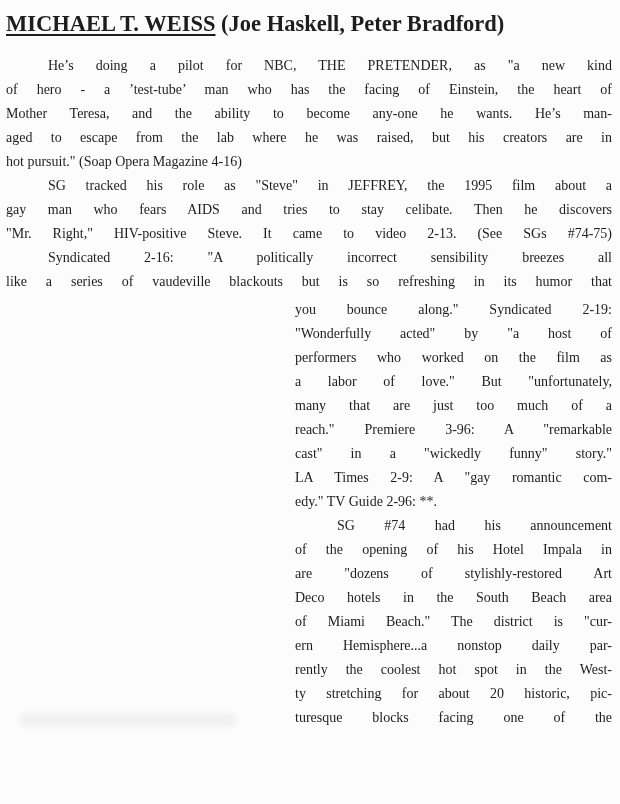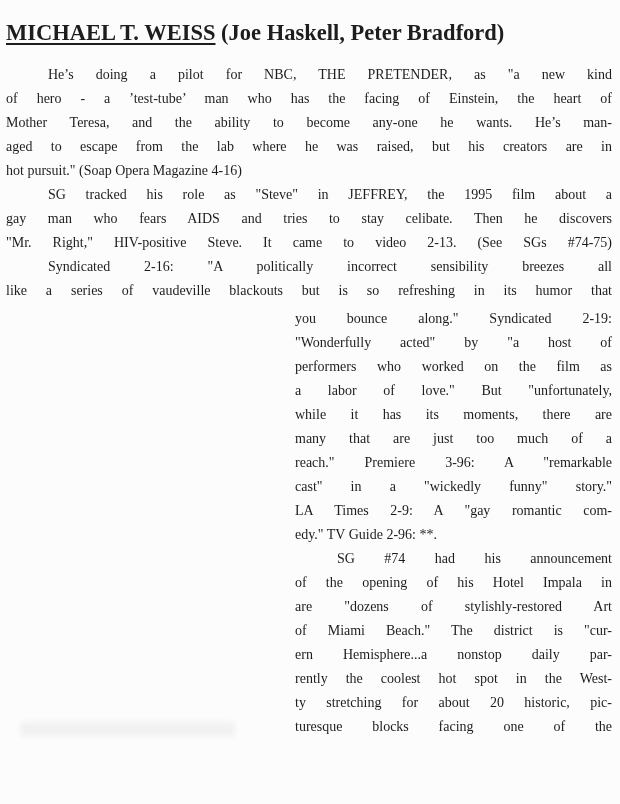--- a/index.html
+++ b/index.html
@@ -8,21 +8,21 @@
     width: 620px;
     height: 804px;
     box-sizing: border-box;
     background: #fcfcfc;
     color: #1d1d1d;
     font-family: "Liberation Serif", "DejaVu Serif", serif;
     padding: 4px 8px 0 6px;
     overflow: hidden;
   }
   .title {
-    margin: 16px 0 17px 0;
+    margin: 7px 0 17px 0;
     font-size: 22.5px;
     font-weight: bold;
     white-space: nowrap;
   }
   .title .name {
     text-decoration: underline;
     text-decoration-thickness: 2px;
     text-underline-offset: 3px;
   }
   .line {
@@ -70,29 +70,29 @@
 
   <div class="wrapped-region">
     <div class="photo-spacer">
       <div class="ghost-bleed"></div>
     </div>
     <div class="text-column">
         <div class="line" data-role="body">you bounce along." Syndicated 2-19:</div>
         <div class="line" data-role="body">"Wonderfully acted" by "a host of</div>
         <div class="line" data-role="body">performers who worked on the film as</div>
         <div class="line" data-role="body">a labor of love." But "unfortunately,</div>
-        <div class="line" data-role="body">while it has its moments, there are</div>
         <div class="line" data-role="body">many that are just too much of a</div>
         <div class="line" data-role="body">reach." Premiere 3-96: A "remarkable</div>
         <div class="line" data-role="body">cast" in a "wickedly funny" story."</div>
         <div class="line" data-role="body">LA Times 2-9: A "gay romantic com-</div>
         <div class="line" data-role="para-end">edy." TV Guide 2-96: **.</div>
         <div class="line" data-role="para-start">SG #74 had his announcement</div>
         <div class="line" data-role="body">of the opening of his Hotel Impala in</div>
         <div class="line" data-role="body">are "dozens of stylishly-restored Art</div>
+        <div class="line" data-role="body">Deco hotels in the South Beach area</div>
         <div class="line" data-role="body">of Miami Beach." The district is "cur-</div>
         <div class="line" data-role="body">ern Hemisphere...a nonstop daily par-</div>
         <div class="line" data-role="body">rently the coolest hot spot in the West-</div>
         <div class="line" data-role="body">ty stretching for about 20 historic, pic-</div>
         <div class="line" data-role="body">turesque blocks facing one of the</div>
       </div>
   </div>
 
 </div>
 

